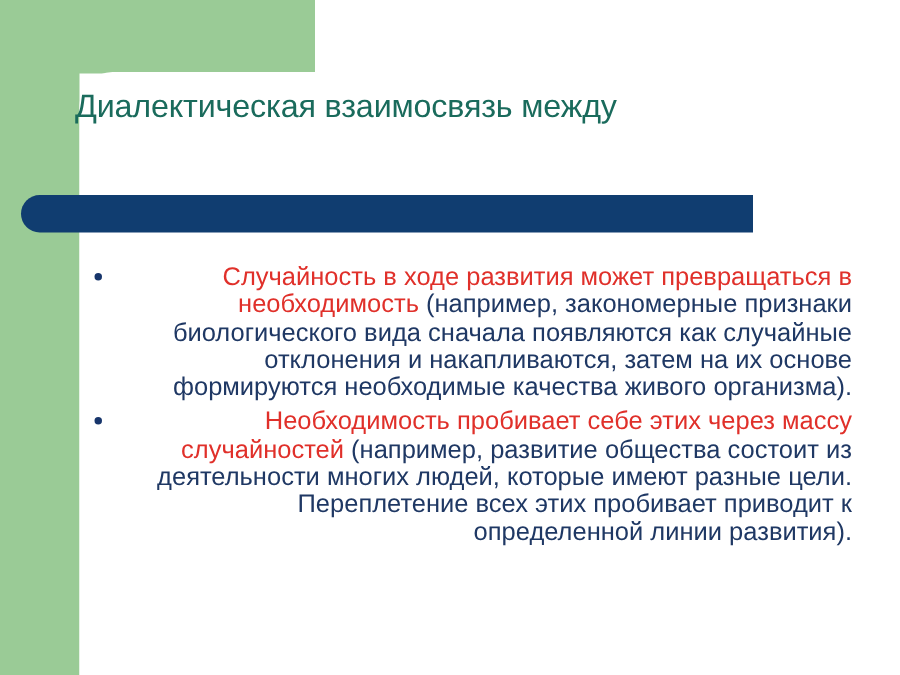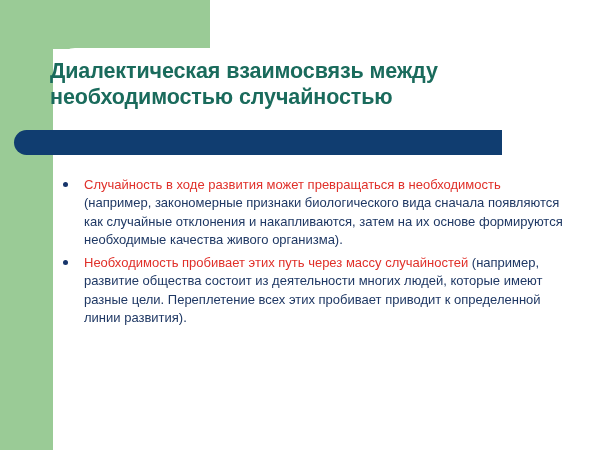--- a/index.html
+++ b/index.html
@@ -56,21 +56,21 @@
 
   
   .title {
     position: absolute;
     left: 50px;
     top: 58px;
     width: 540px;
     z-index: 4;
     color: #1A6B5C;
     font-size: 21.5px;
-    font-weight: bold;
+    font-weight: normal;
     line-height: 26px;
     letter-spacing: -0.1px;
   }
   .title-line {
     display: block;
     white-space: nowrap;
   }
 
   
   .rule-bar {
@@ -91,22 +91,23 @@
     left: 58px;
     top: 176px;
     width: 510px;
     z-index: 4;
   }
   .bullet-item {
     position: relative;
     padding-left: 26px;
     margin-bottom: 5px;
     color: #1F3864;
-    font-size: 13px;
+    font-size: 17px;
     line-height: 18.3px;
+    text-align: right;
   }
   .bullet-dot {
     position: absolute;
     left: 5px;
     top: 6px;
     width: 5px;
     height: 5px;
     border-radius: 50%;
     background: #17356B;
   }
@@ -121,32 +122,31 @@
 <body>
 
 <div id="slide">
 
   <div class="green-top-block"></div>
   <div class="green-left-strip"></div>
   <div class="white-panel"></div>
 
   <div class="title">
     <span class="title-line">Диалектическая взаимосвязь между</span>
-    <span class="title-line">необходимостью случайностью</span>
   </div>
 
   <div class="rule-bar"></div>
 
   <div class="body">
 
     <div class="bullet-item">
       <span class="bullet-dot"></span>
       <span class="accent">Случайность в ходе развития может превращаться в необходимость</span><span class="rest"> (например, закономерные признаки биологического вида сначала появляются как случайные отклонения и накапливаются, затем на их основе формируются необходимые качества живого организма).</span>
     </div>
 
     <div class="bullet-item">
       <span class="bullet-dot"></span>
-      <span class="accent">Необходимость пробивает этих путь через массу случайностей</span><span class="rest"> (например, развитие общества состоит из деятельности многих людей, которые имеют разные цели. Переплетение всех этих пробивает приводит к определенной линии развития).</span>
+      <span class="accent">Необходимость пробивает себе этих через массу случайностей</span><span class="rest"> (например, развитие общества состоит из деятельности многих людей, которые имеют разные цели. Переплетение всех этих пробивает приводит к определенной линии развития).</span>
     </div>
 
   </div>
 
 </div>
 
 </body></html>

